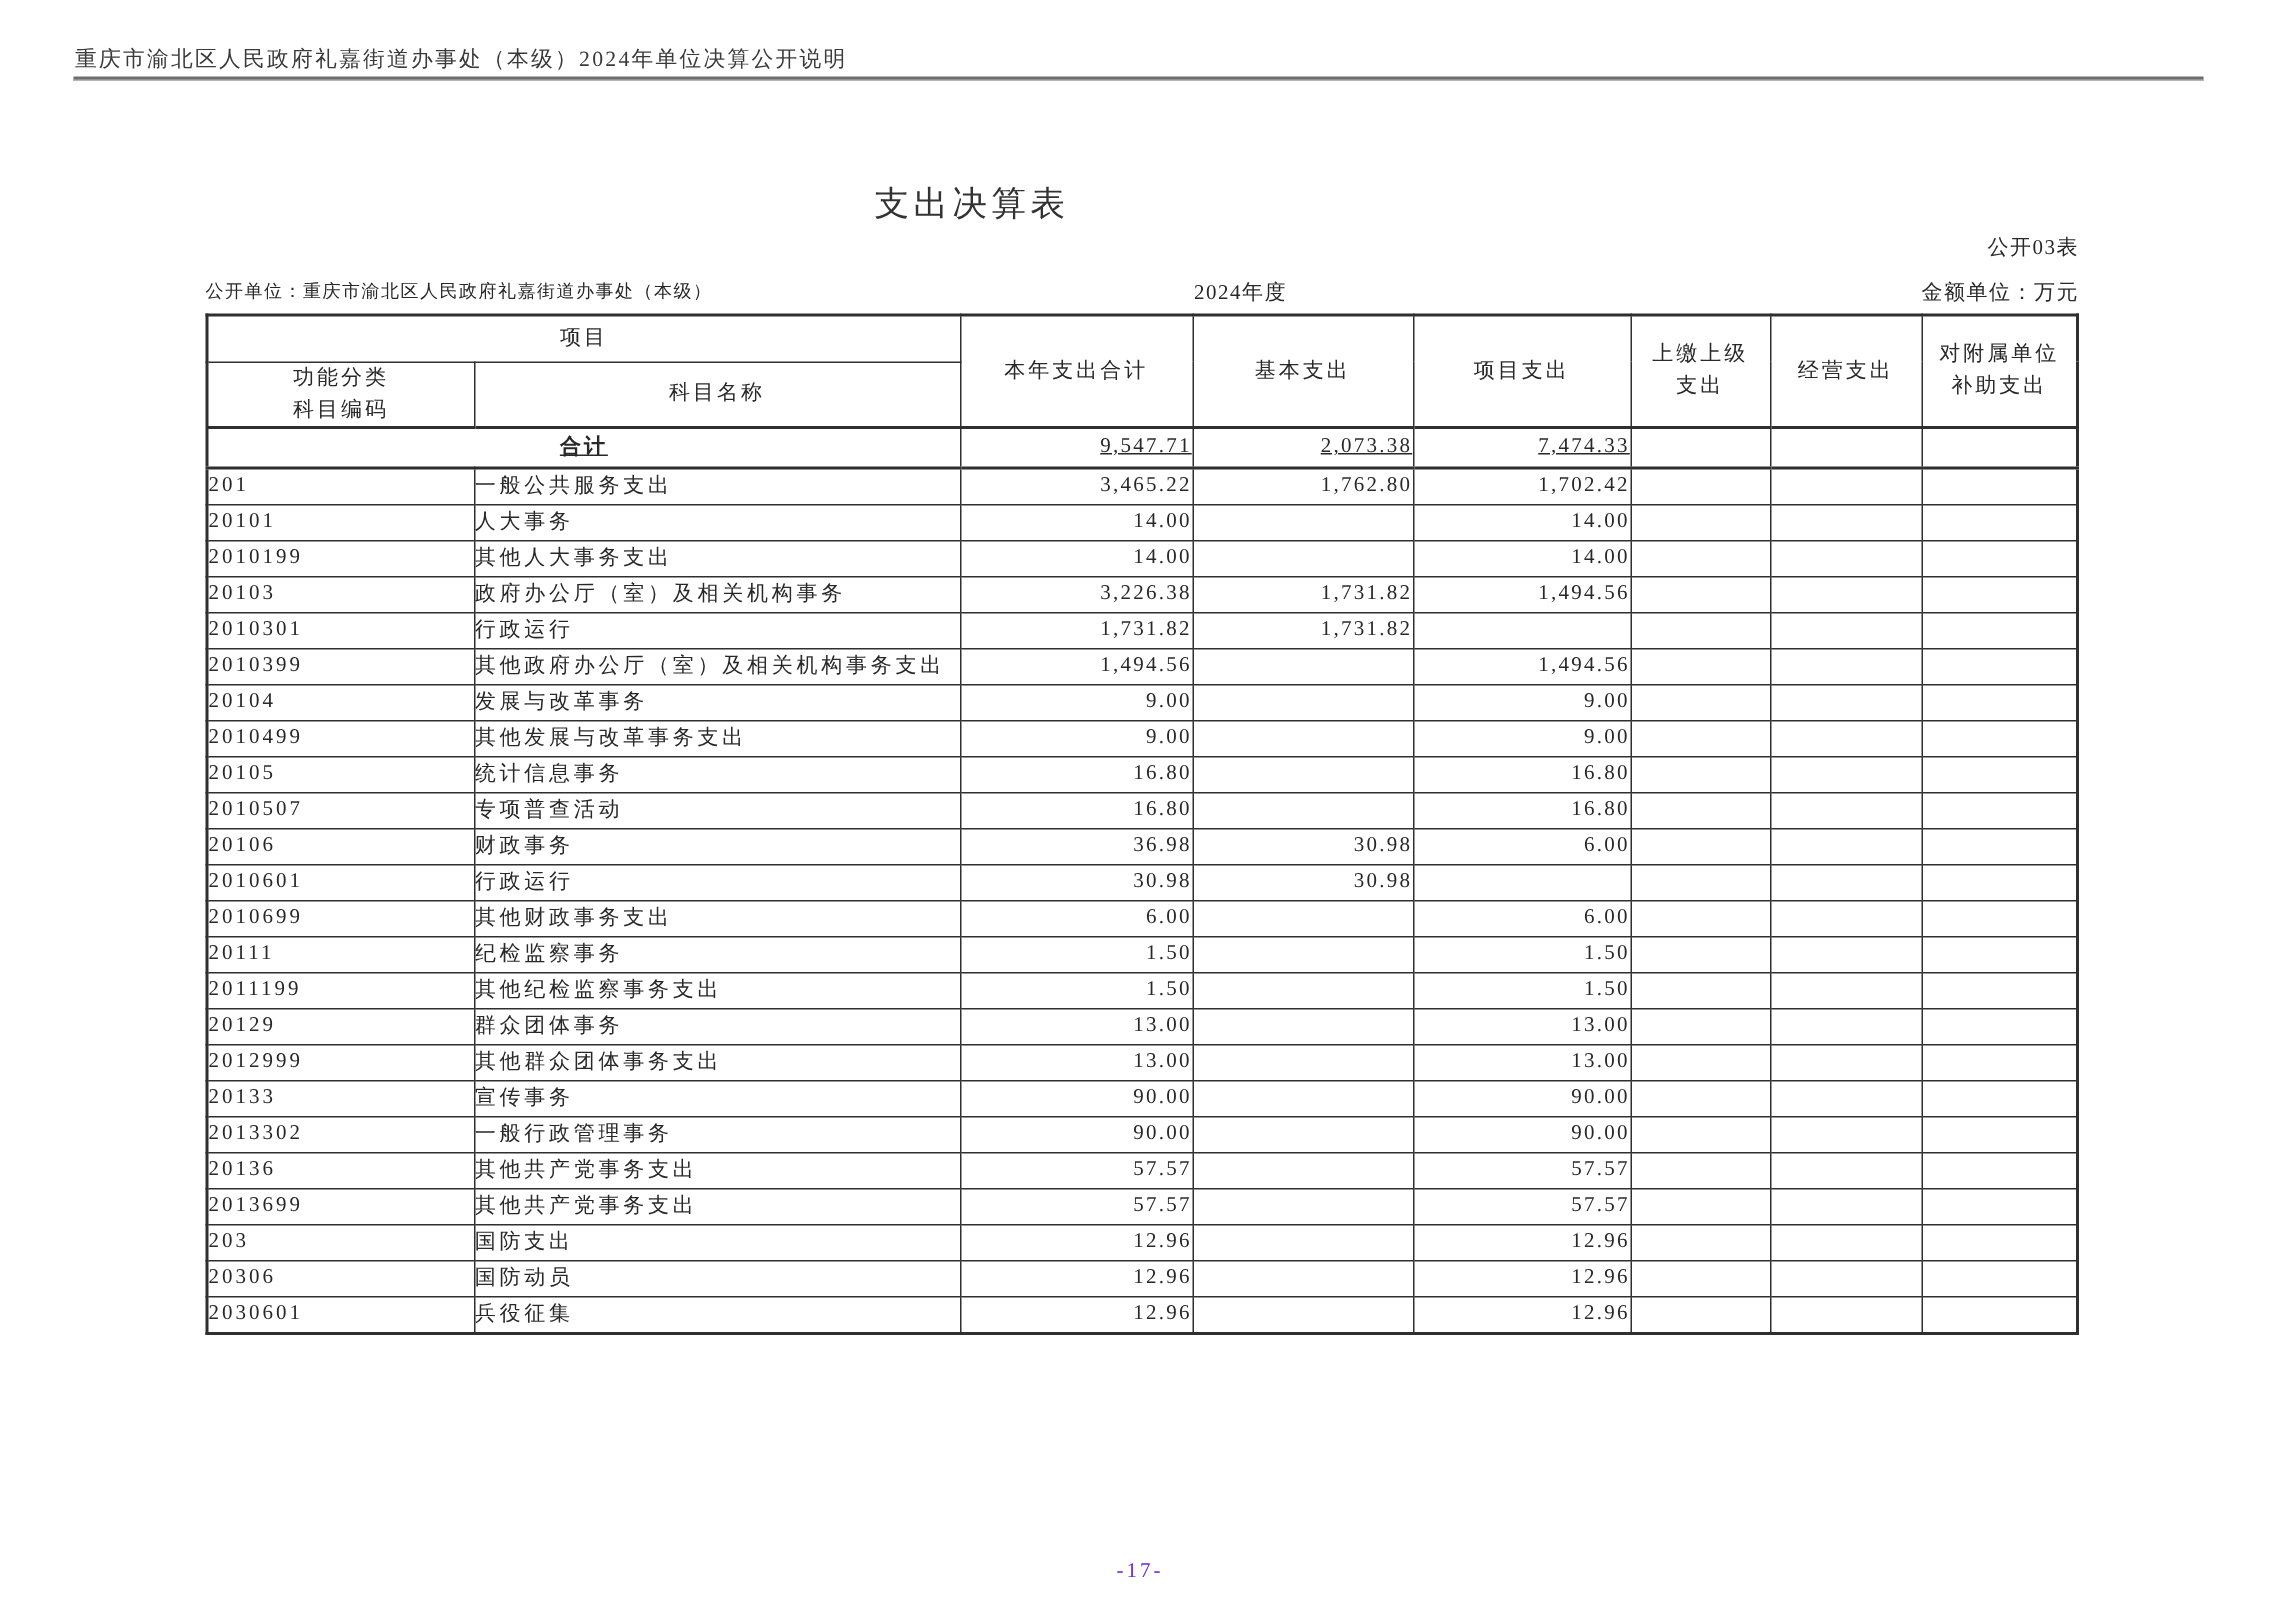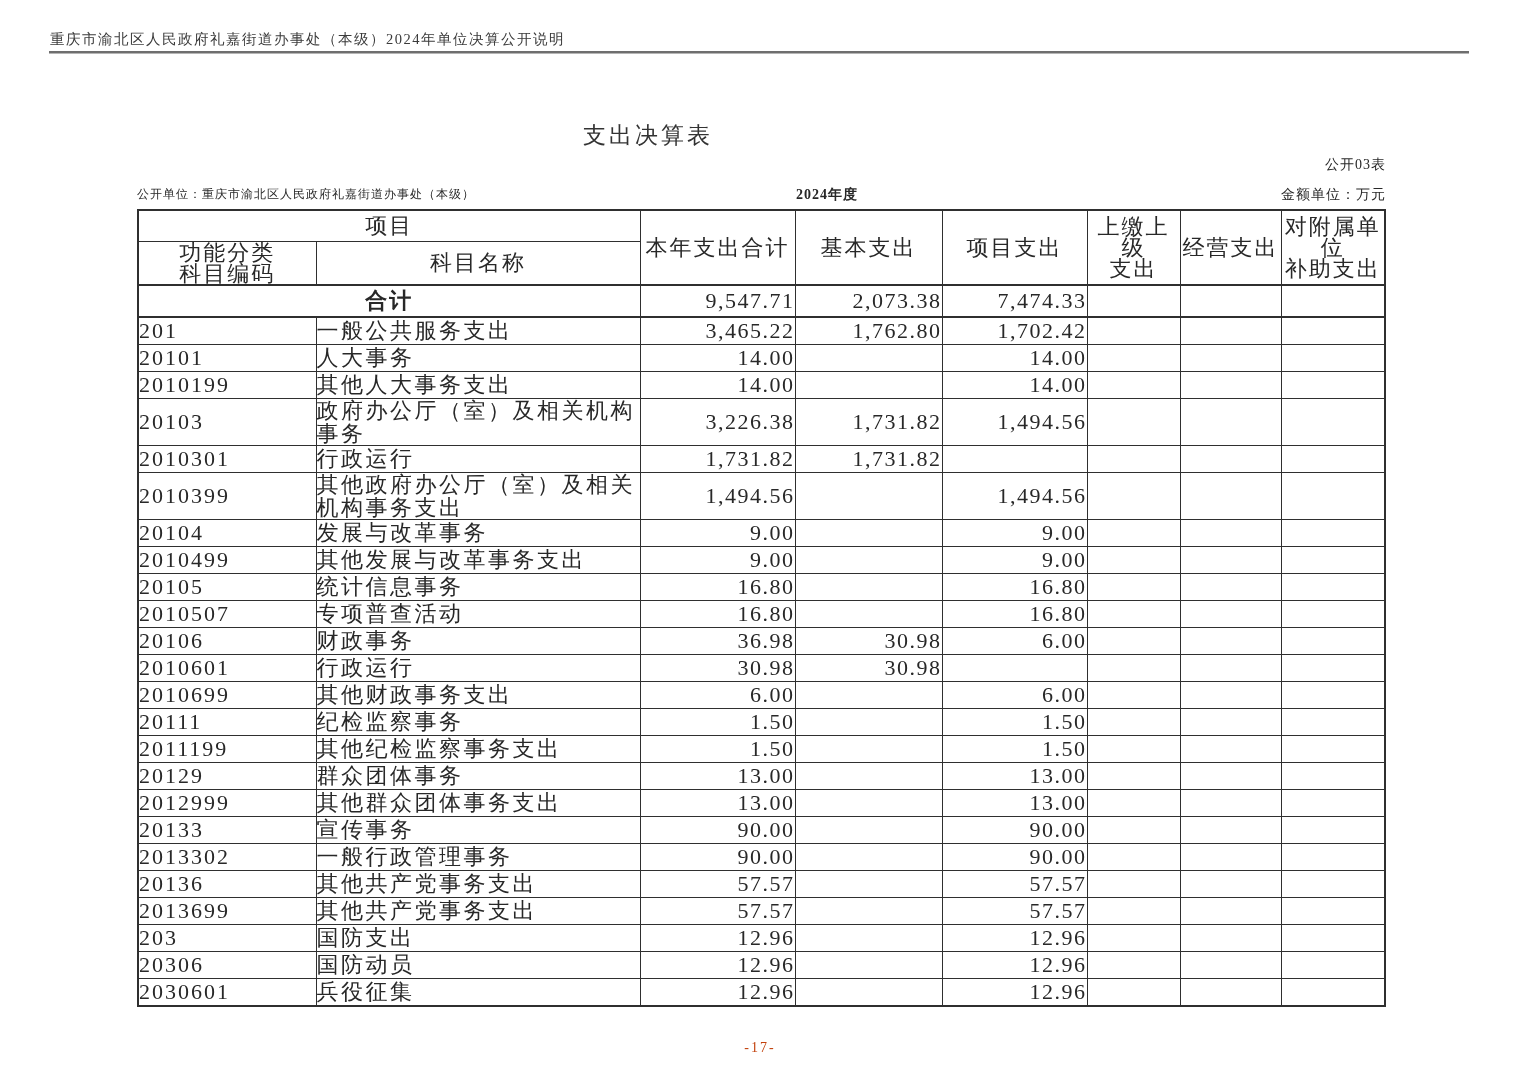--- a/index.html
+++ b/index.html
@@ -57,37 +57,36 @@
     font-size: 12px;
     letter-spacing: 1px;
     white-space: nowrap;
   }
   .meta-year {
     position: absolute;
     left: 796px;
     top: 186px;
     font-size: 14px;
     letter-spacing: 1px;
-    font-weight: bold;
   }
   .meta-amount {
     position: absolute;
     top: 186px;
     right: 134px;
     font-size: 14px;
     letter-spacing: 1px;
   }
   table.budget-table {
     position: absolute;
     left: 137px;
     top: 209px;
     width: 1247px;
     border-collapse: collapse;
     table-layout: fixed;
-    font-size: 22px;
+    font-size: 14px;
   }
   .budget-table th, .budget-table td {
     border: 1px solid #2f2f2f;
     padding: 0;
     vertical-align: middle;
     overflow: hidden;
   }
   table.budget-table {
     border: 2px solid #2f2f2f;
   }
@@ -97,21 +96,21 @@
     white-space: pre-line;
     letter-spacing: 2px;
     line-height: 21px;
   }
   .budget-table thead tr.group-row { height: 31px; }
   .budget-table thead tr.sub-row { height: 42px; }
   .budget-table thead th { border-bottom-width: 1px; }
   .budget-table thead tr.sub-row th,
   .budget-table thead th[rowspan] { border-bottom: 2px solid #2f2f2f; }
   .budget-table tbody tr { height: 24px; }
-  .budget-table tbody tr.total-row { height: 27px; }
+  .budget-table tbody tr.total-row { height: 27px; text-decoration: underline; }
   .budget-table tbody tr.total-row td {
     border-bottom: 2px solid #2f2f2f;
   }
   .total-label {
     text-align: center;
     font-weight: bold;
     letter-spacing: 2px;
   }
   .code-cell {
     text-align: left;
@@ -132,21 +131,21 @@
     white-space: nowrap;
   }
   .page-number {
     position: absolute;
     left: 0;
     top: 1040px;
     width: 1520px;
     text-align: center;
     font-size: 14px;
     letter-spacing: 2px;
-    color: #c2410c;
+    color: #6d28d9;
   }
 </style>
 </head>
 <body>
 
 <div class="top-note">重庆市渝北区人民政府礼嘉街道办事处（本级）2024年单位决算公开说明</div>
 <div class="top-rule"></div>
 
 <div class="page-title">支出决算表</div>
 <div class="form-code">公开03表</div>

